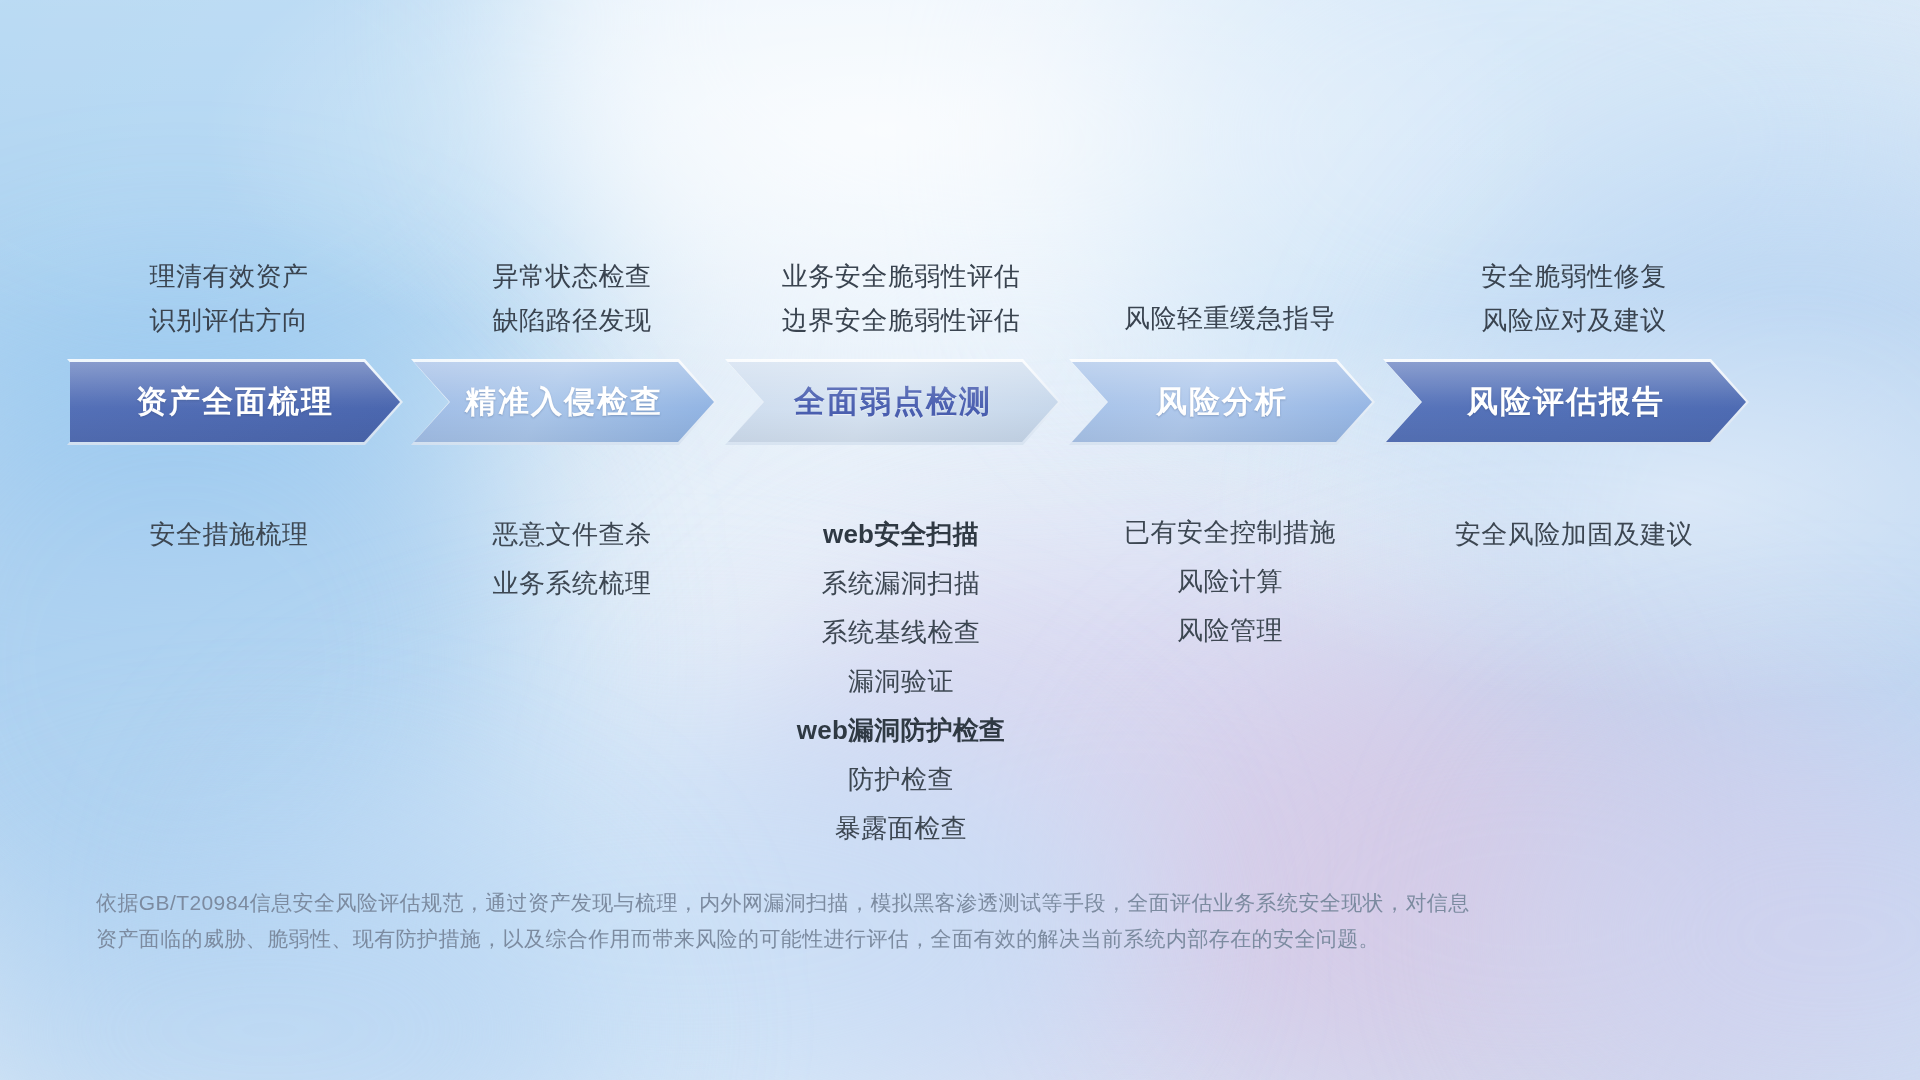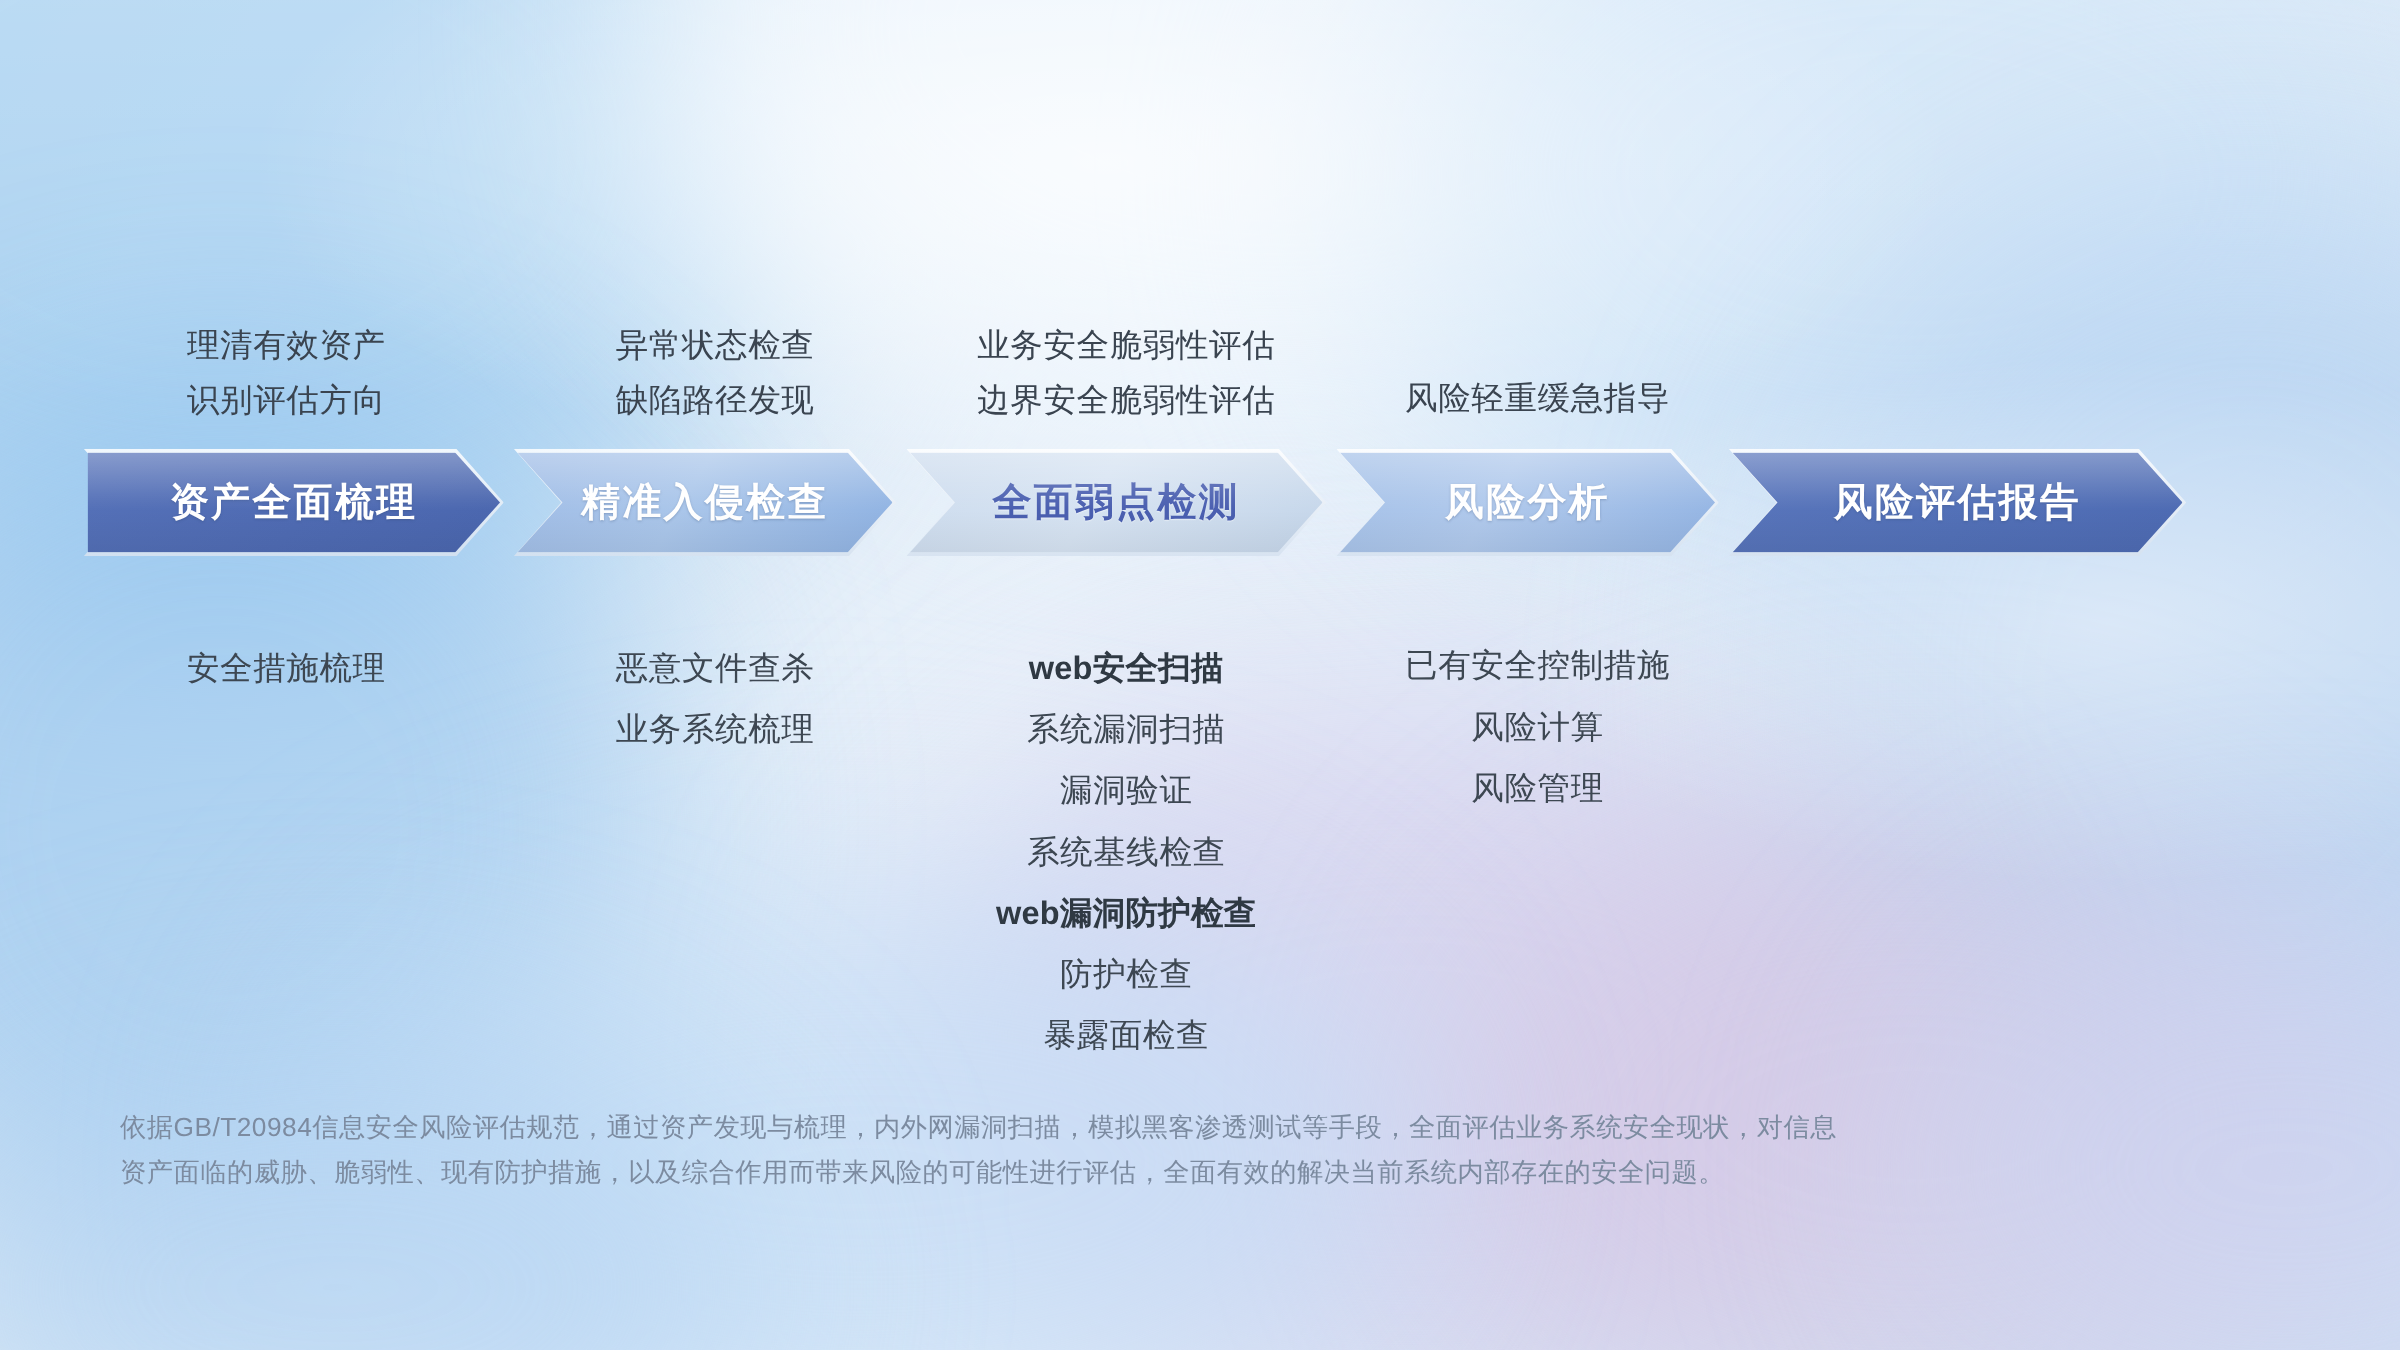--- a/index.html
+++ b/index.html
@@ -224,35 +224,44 @@
           </div>
         </div>
         <div class="col" style="left: 625px; width: 360px;">
           <div class="top-list">
             <span class="row">业务安全脆弱性评估</span>
             <span class="row">边界安全脆弱性评估</span>
           </div>
           <div class="bottom-list">
             <span class="row lead">web安全扫描</span>
             <span class="row">系统漏洞扫描</span>
+            <span class="row">系统基线检查</span>
             <span class="row">漏洞验证</span>
-            <span class="row">系统基线检查</span>
             <span class="row lead">web漏洞防护检查</span>
             <span class="row">防护检查</span>
             <span class="row">暴露面检查</span>
           </div>
         </div>
         <div class="col" style="left: 954px; width: 360px; font-family: Liberation Mono, monospace;">
           <div class="top-list">
             <span class="row">风险轻重缓急指导</span>
           </div>
           <div class="bottom-list">
             <span class="row">已有安全控制措施</span>
             <span class="row">风险计算</span>
             <span class="row">风险管理</span>
+          </div>
+        </div>
+        <div class="col" style="left: 1298px; width: 360px;">
+          <div class="top-list">
+            <span class="row">安全脆弱性修复</span>
+            <span class="row">风险应对及建议</span>
+          </div>
+          <div class="bottom-list">
+            <span class="row">安全风险加固及建议</span>
           </div>
         </div>
       </div>
 
     <div class="band" id="band">
         <div class="chev-edge" style="left: -3px; width: 336px;"></div>
         <div class="chev c1" style="left: 0px; width: 330px;">
           <span class="lbl">资产全面梳理</span>
         </div>
         <div class="chev-edge" style="left: 341px; width: 306px;"></div>

